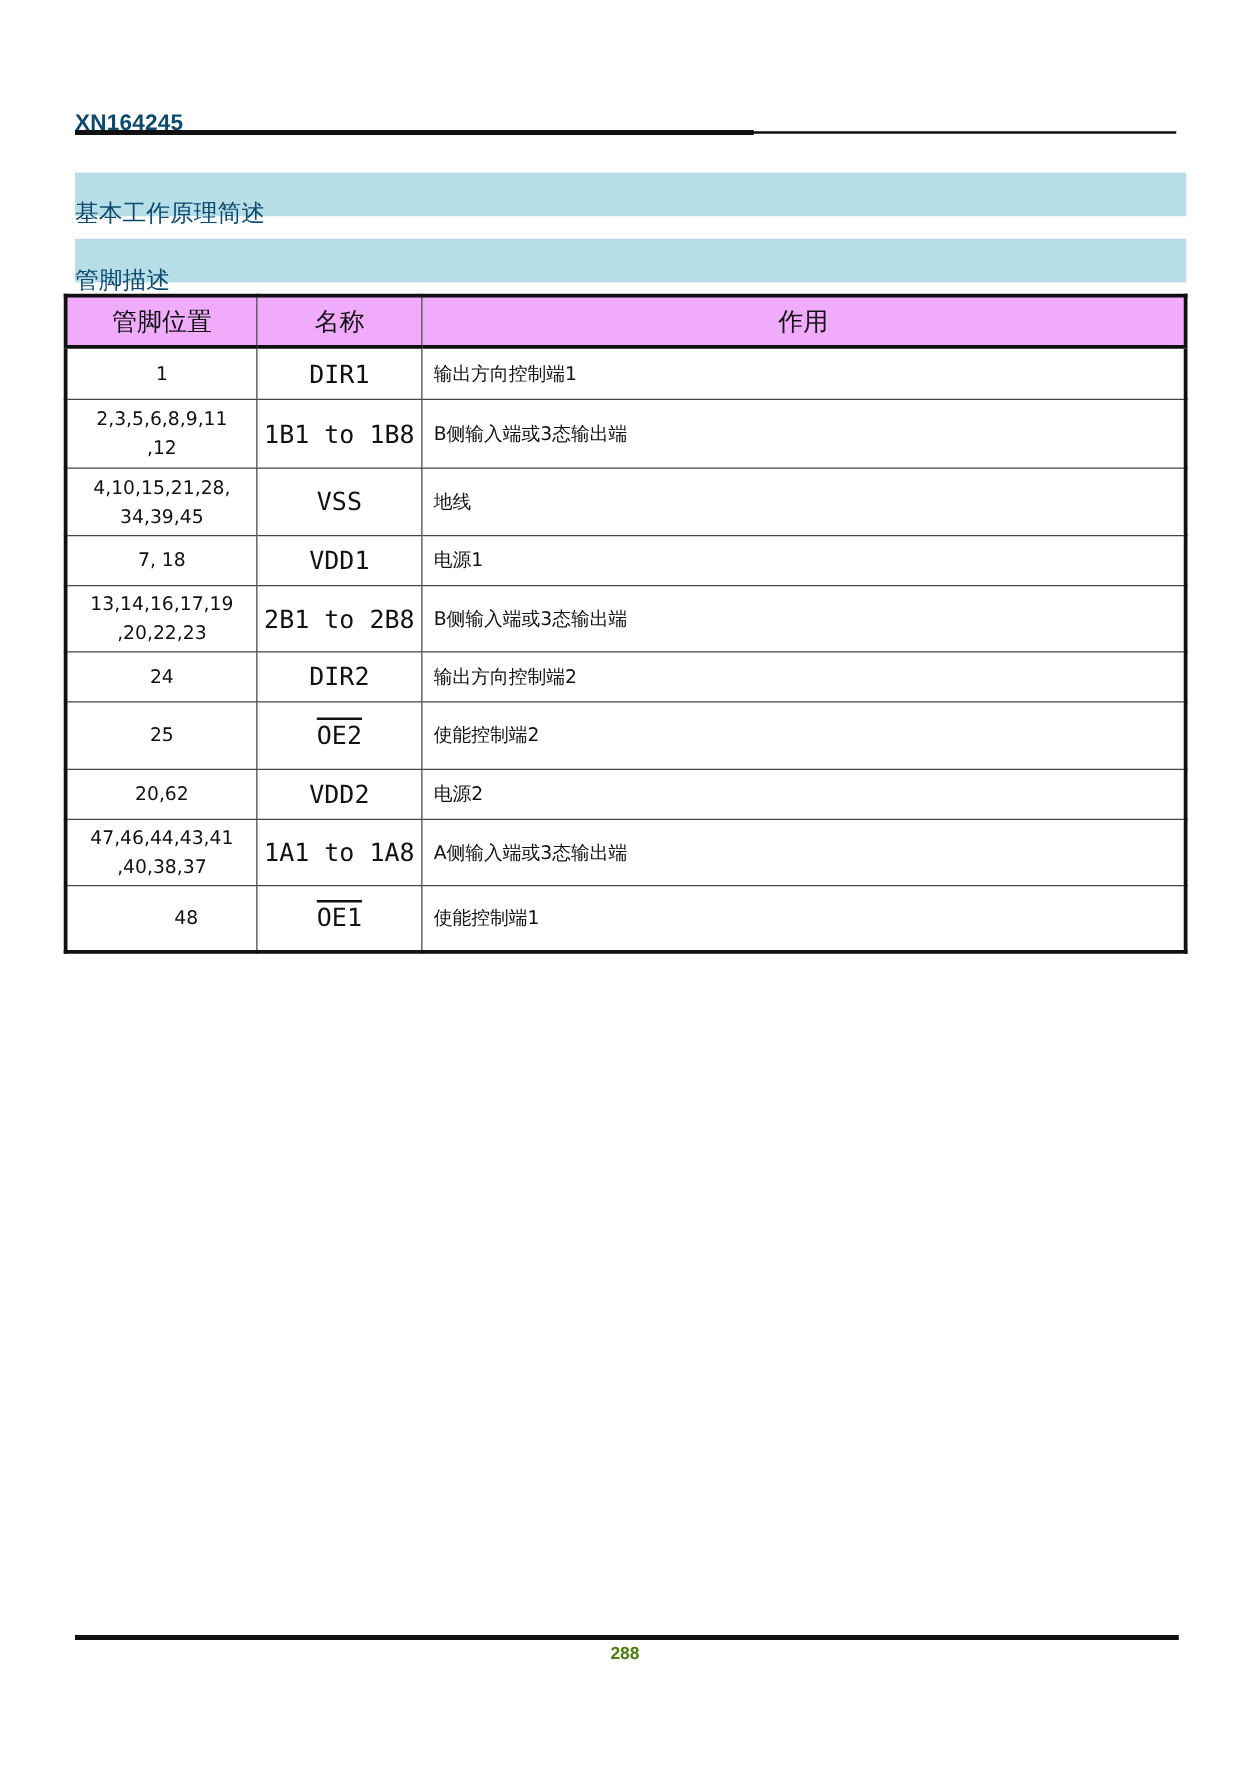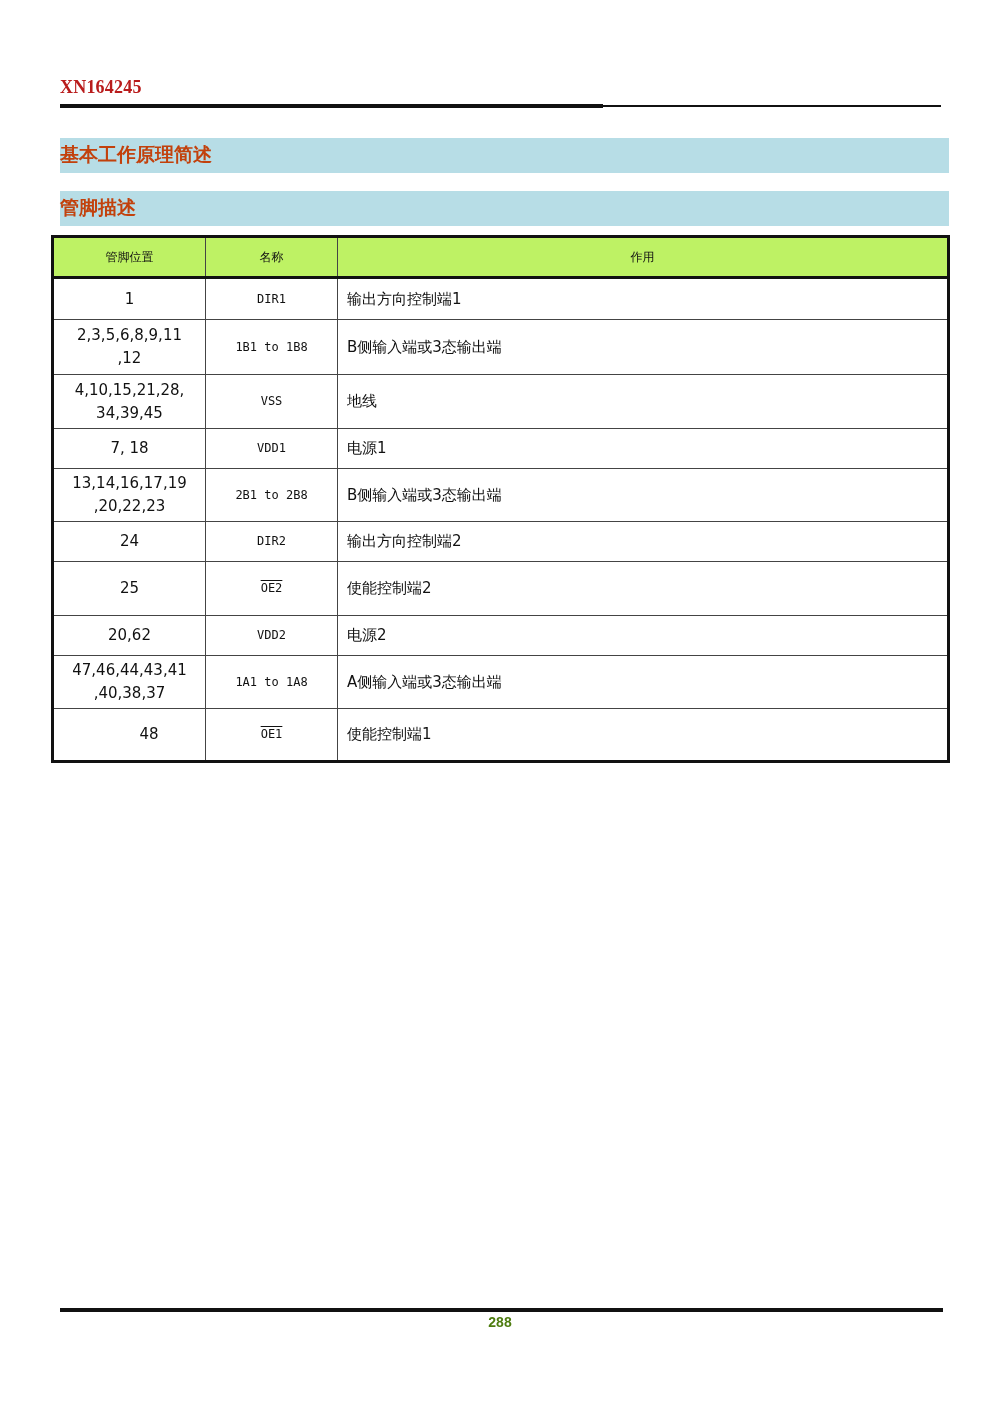--- a/index.html
+++ b/index.html
@@ -1,32 +1,32 @@
 <!DOCTYPE html>
 <html><head>
 <meta charset="utf-8">
 <style>
   html, body { margin: 0; padding: 0; background: #ffffff; }
   body { width: 1000px; height: 1414px; position: relative; font-family: "DejaVu Sans", "Liberation Sans", sans-serif; color: #111; overflow: hidden; }
-  .doc-title { position: absolute; left: 60px; top: 77px; font-family: Liberation Serif, serif; font-weight: bold; font-size: 18px; color: #b91c1c; letter-spacing: 0.2px; }
+  .doc-title { position: absolute; left: 60px; top: 88px; font-family: Liberation Sans, sans-serif; font-weight: bold; font-size: 18px; color: #0c4a6e; letter-spacing: 0.2px; }
   .rule-thick { position: absolute; left: 60px; top: 104px; width: 543px; height: 4px; background: #111; }
   .rule-thin { position: absolute; left: 600px; top: 105px; width: 341px; height: 2px; background: #111; }
   .section-bar { position: absolute; left: 60px; width: 889px; height: 35px; background: #b7dde6; }
-  .section-bar span { position: absolute; left: 0; top: 4px; font-weight: bold; font-size: 19px; color: #c2410c; }
+  .section-bar span { position: absolute; left: 0; top: 20px; font-weight: normal; font-size: 19px; color: #0c4a6e; }
   #sec1 { top: 138px; }
   #sec2 { top: 191px; }
   table.pins { position: absolute; left: 51px; top: 235px; width: 899px; border-collapse: collapse; border: 3px solid #111; font-size: 15px; }
-  table.pins th { background: #bef264; font-weight: normal; height: 36px; border-bottom: 3px solid #111; border-right: 1px solid #444; text-align: center; font-size: 12px; }
+  table.pins th { background: #f0abfc; font-weight: normal; height: 36px; border-bottom: 3px solid #111; border-right: 1px solid #444; text-align: center; font-size: 20px; }
   table.pins th:last-child { border-right: none; }
   table.pins td { border-right: 1px solid #444; border-bottom: 1px solid #444; text-align: center; line-height: 23px; padding: 0; }
   table.pins td:last-child { border-right: none; text-align: left; padding-left: 9px; }
   table.pins tr:last-child td { border-bottom: none; }
   .col1 { width: 149px; }
   .col2 { width: 129px; }
-  .mono { font-family: "DejaVu Sans Mono", "Liberation Mono", monospace; font-size: 12px; }
+  .mono { font-family: "DejaVu Sans Mono", "Liberation Mono", monospace; font-size: 20px; }
   .ovl { text-decoration: overline; text-align: right; }
   .rule-foot { position: absolute; left: 60px; top: 1308px; width: 883px; height: 4px; background: #111; }
   .page-num { position: absolute; left: 0; width: 1000px; top: 1314px; text-align: center; font-family: "Liberation Sans", sans-serif; font-weight: bold; font-size: 14px; color: #4d7c0f; }
 </style>
 </head>
 <body>
 
 <div class="doc-title">XN164245</div>
 <div class="rule-thick"></div>
 <div class="rule-thin"></div>

